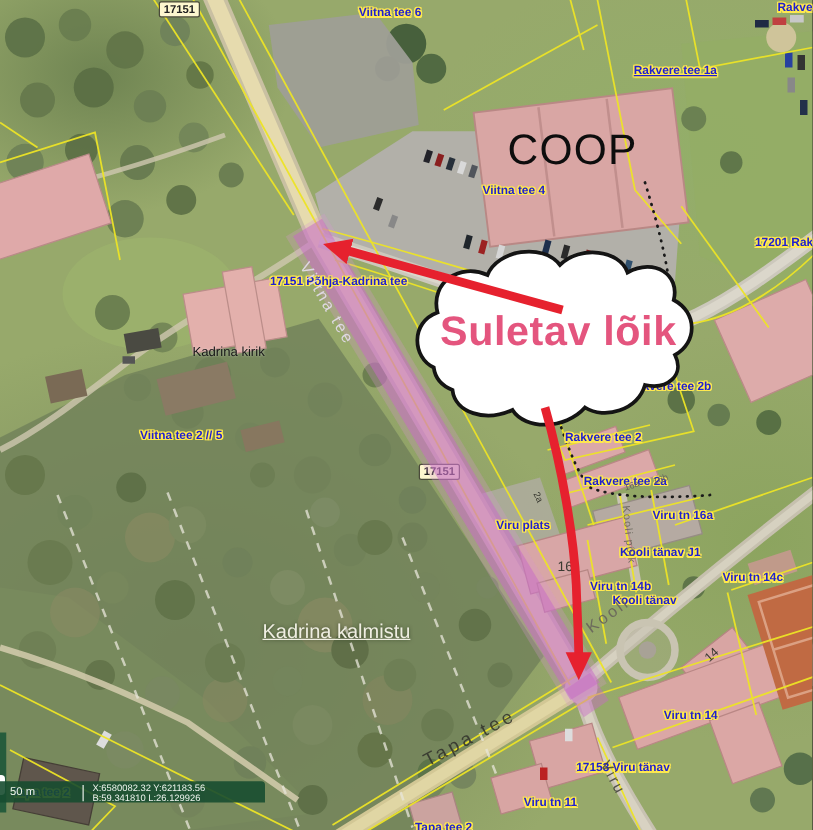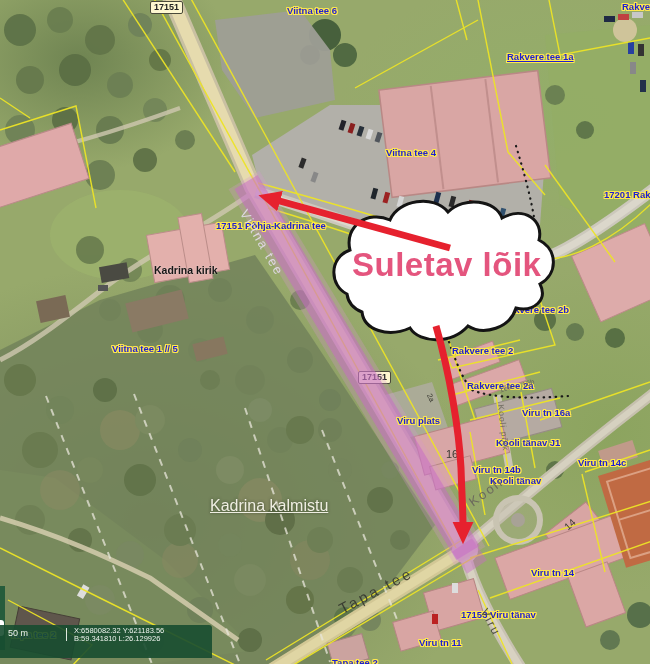--- a/index.html
+++ b/index.html
@@ -15,40 +15,40 @@
   }
   .map svg{position:absolute;left:0;top:0;}
   .lbl{
     position:absolute;font-size:9.5px;font-weight:bold;color:#1f1fd0;white-space:nowrap;
     text-shadow:-1px -1px 0 #ffe94e,1px -1px 0 #ffe94e,-1px 1px 0 #ffe94e,1px 1px 0 #ffe94e,
                 -1px 0 0 #ffe94e,1px 0 0 #ffe94e,0 -1px 0 #ffe94e,0 1px 0 #ffe94e;
     text-align:center;
   }
   .badge{
     position:absolute;background:#fdf7cf;border:1px solid #4a4a3a;border-radius:2px;
-    font-size:9px;font-weight:bold;color:#222;padding:0 3px;line-height:11px;white-space:nowrap;margin-left:23px;
+    font-size:9px;font-weight:bold;color:#222;padding:0 3px;line-height:11px;white-space:nowrap;
   }
   .street{position:absolute;white-space:nowrap;transform-origin:0 0;letter-spacing:2px;}
   .roofnum{position:absolute;white-space:nowrap;transform-origin:0 0;color:#3a3a32;}
   .coop{
     position:absolute;left:406px;top:101px;font-size:34px;font-weight:400;color:#0d0d0d;
     letter-spacing:1px;white-space:nowrap;
   }
   .cemlbl{position:absolute;left:210px;top:497px;font-size:16px;color:#efeee2;white-space:nowrap;
     text-shadow:0 0 3px rgba(40,50,30,.7);text-decoration:underline;}
-  .kirik{position:absolute;left:154px;top:264px;font-size:10.5px;color:#161616;white-space:nowrap;
-    text-shadow:0 0 2px rgba(255,255,255,.55);font-weight:bold;}
+  .kirik{position:absolute;left:154px;top:276px;font-size:10.5px;color:#161616;white-space:nowrap;
+    text-shadow:0 0 2px rgba(255,255,255,.55);}
   .cloudtext{
     position:absolute;left:352px;top:246px;width:180px;text-align:center;
     font-size:33px;font-weight:700;color:#e4557e;white-space:nowrap;letter-spacing:0.5px;
   }
   .edge-strip{position:absolute;left:0;top:586px;width:5px;height:64px;background:#265c3c;}
   .edge-handle{position:absolute;left:0;top:620px;width:4px;height:16px;background:#fff;border-radius:0 3px 3px 0;}
   .statusbar{
-    position:absolute;left:0;top:625px;width:212px;height:33px;
+    position:absolute;left:0;top:625px;width:212px;height:17px;
     background:rgba(23,77,48,0.9);color:#eef4ee;border-radius:0 3px 0 0;
   }
   .scale-label{position:absolute;left:8px;top:3px;font-size:9px;}
   .scale-tick{position:absolute;left:66px;top:3px;width:1px;height:13px;background:#dfe8df;}
   .coords{position:absolute;left:74px;top:2px;font-size:7.5px;line-height:8px;white-space:nowrap;}
 </style>
 </head>
 <body>
 
 <div class="map">
@@ -303,36 +303,37 @@
   </svg>
 
   <div class="badge" style="left:127px;top:1px;">17151</div>
 
   <div class="lbl" style="left:287px;top:5px;">Viitna tee 6</div>
   <div class="lbl" style="left:622px;top:1px;">Rakvere tee</div>
   <div class="lbl" style="left:507px;top:51px;text-decoration:underline;">Rakvere tee 1a</div>
   <div class="lbl" style="left:386px;top:147px;">Viitna tee 4</div>
   <div class="lbl" style="left:604px;top:189px;">17201 Rakvere tee</div>
   <div class="lbl" style="left:216px;top:220px;">17151 Põhja-Kadrina tee</div>
-  <div class="lbl" style="left:112px;top:343px;">Viitna tee 1 // 5</div>
+  <div class="lbl" style="left:112px;top:343px;">Viitna tee 2 // 5</div>
   <div class="lbl" style="left:502px;top:304px;">Rakvere tee 2b</div>
   <div class="lbl" style="left:452px;top:345px;">Rakvere tee 2</div>
   <div class="lbl" style="left:467px;top:380px;">Rakvere tee 2a</div>
   <div class="lbl" style="left:397px;top:415px;">Viru plats</div>
   <div class="lbl" style="left:522px;top:407px;">Viru tn 16a</div>
   <div class="lbl" style="left:496px;top:437px;">Kooli tänav J1</div>
   <div class="lbl" style="left:560px;top:457px;padding-left:18px;">Viru tn 14c</div>
   <div class="lbl" style="left:472px;top:464px;">Viru tn 14b</div>
   <div class="lbl" style="left:490px;top:475px;">Kooli tänav</div>
   <div class="lbl" style="left:531px;top:567px;">Viru tn 14</div>
   <div class="lbl" style="left:461px;top:609px;">17153 Viru tänav</div>
   <div class="lbl" style="left:419px;top:637px;">Viru tn 11</div>
   <div class="lbl" style="left:10px;top:629px;">Tapa tee 2</div>
   <div class="lbl" style="left:332px;top:657px;">Tapa tee 2</div>
 
+  <div class="coop">COOP</div>
   <div class="kirik">Kadrina kirik</div>
   <div class="cemlbl">Kadrina kalmistu</div>
 
   <div class="street" style="left:250px;top:207px;transform:rotate(60deg);font-size:13px;color:rgba(228,220,236,0.92);">Viitna tee</div>
   <div class="street" style="left:336px;top:602px;transform:rotate(-28deg);font-size:15px;color:rgba(48,48,42,0.85);letter-spacing:3px;">Tapa tee</div>
   <div class="street" style="left:490px;top:606px;transform:rotate(62deg);font-size:12px;color:rgba(60,60,55,0.85);">Viru</div>
   <div class="street" style="left:466px;top:497px;transform:rotate(-36deg);font-size:13px;color:rgba(105,102,92,0.95);">Kooli</div>
   <div class="street" style="left:506px;top:404px;transform:rotate(84deg);font-size:8.5px;color:rgba(110,105,95,0.95);letter-spacing:1px;">Kooli põik</div>
 
   <div class="roofnum" style="left:446px;top:448px;font-size:11px;">16</div>

